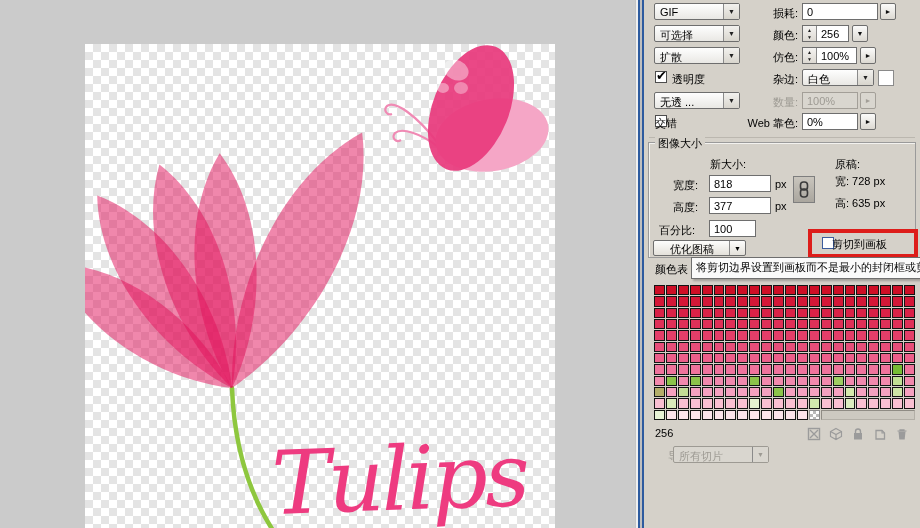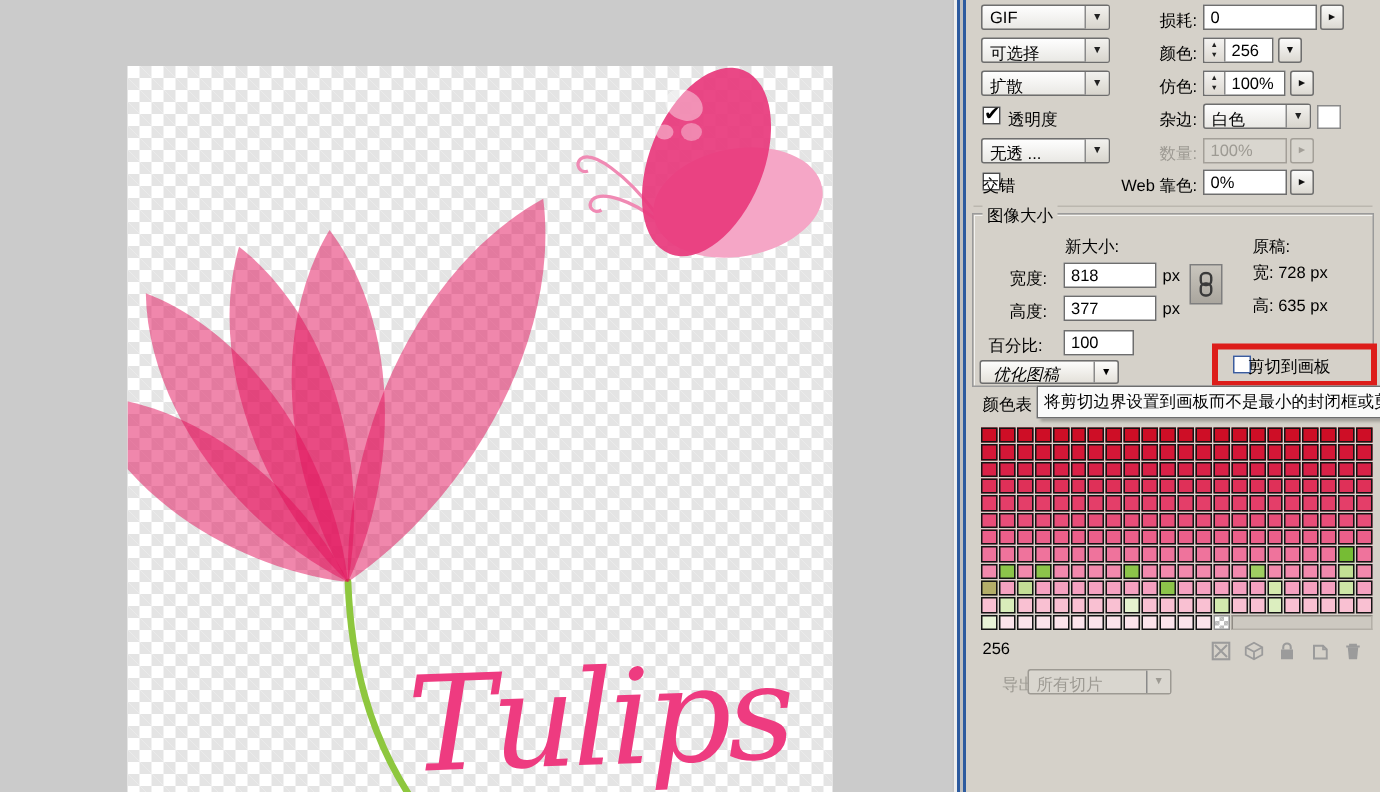--- a/index.html
+++ b/index.html
@@ -47,21 +47,21 @@
   .cblabel{position:absolute;white-space:nowrap;}
   .swatch-white{position:absolute;width:16px;height:16px;background:#fff;border:1px solid #8a8a8a;box-sizing:border-box;}
   
   .groupbox{position:absolute;left:3px;top:142px;width:268px;height:116px;border:1px solid #9a9a9a;box-sizing:border-box;
             box-shadow:1px 1px 0 #f3f2ef inset;}
   .grouptitle{position:absolute;left:10px;top:136px;background:#d5d1c9;padding:0 3px;}
   .chainbtn{position:absolute;left:148px;top:176px;width:22px;height:27px;background:linear-gradient(#c9c5bd,#aaa69e);
             border:1px solid #7e7e7e;box-sizing:border-box;display:flex;align-items:center;justify-content:center;}
   .optbtn{position:absolute;left:8px;top:240px;width:93px;height:16px;display:flex;border:1px solid #6e6e6e;border-radius:2px;
           background:linear-gradient(#fdfdfc,#e4e1da);box-sizing:border-box;}
-  .optbtn .ctext{flex:1;padding:1px 0 0 8px;white-space:nowrap;font-style:italic;}
+  .optbtn .ctext{flex:1;padding:1px 0 0 16px;white-space:nowrap;}
   .optbtn .carrow{width:15px;border-left:1px solid #8a8a8a;display:flex;align-items:center;justify-content:center;font-size:7px;}
   .redbox{position:absolute;left:163px;top:229px;width:110px;height:29px;border:4px solid #dd1d1a;box-sizing:border-box;background:transparent;}
   .clipcheck{position:absolute;left:177px;top:237px;width:12px;height:12px;background:#fff;border:1px solid #3b5c9d;box-sizing:border-box;}
   .tooltip{position:absolute;left:46px;top:257px;height:18px;padding:2px 4px 0 4px;background:#fafafa;
            border:1px solid #6e6e6e;box-shadow:2px 2px 2px rgba(0,0,0,.25);white-space:nowrap;z-index:5;}
   
   .ctable{position:absolute;left:9px;top:285px;width:261px;height:135px;display:grid;
           grid-template-columns:repeat(22,1fr);grid-auto-rows:1fr;gap:1px;}
   .sw{border:1px solid #141414;box-sizing:border-box;}
   .sw-trans{border:1px solid #8d8d8d;background-color:#fff;
@@ -494,19 +494,19 @@
         <path d="M3 3.5 H9 L11.5 6 V12 H3 Z" fill="none" stroke="#9b9b9b" stroke-width="1.3"></path>
         <path d="M9 3.5 V6 H11.5" fill="none" stroke="#9b9b9b" stroke-width="1.1"></path>
       </svg>
       <svg width="14" height="14" viewBox="0 0 14 14">
         <path d="M2.5 4 H11.5 M5 4 V2.8 H9 V4" fill="none" stroke="#9b9b9b" stroke-width="1.2"></path>
         <path d="M3.5 4.5 L4.3 12.5 H9.7 L10.5 4.5 Z" fill="#9b9b9b"></path>
       </svg>
     </div>
 
     <div class="exportrow dis">导出:</div>
-    <div class="combo disabled" style="left:40px;top:446px;width:96px">
+    <div class="combo disabled" style="left:28px;top:446px;width:96px">
       <span class="ctext">所有切片</span>
       <span class="carrow">▼</span>
     </div>
 
   </div>
 </div>
 
 </body></html>

